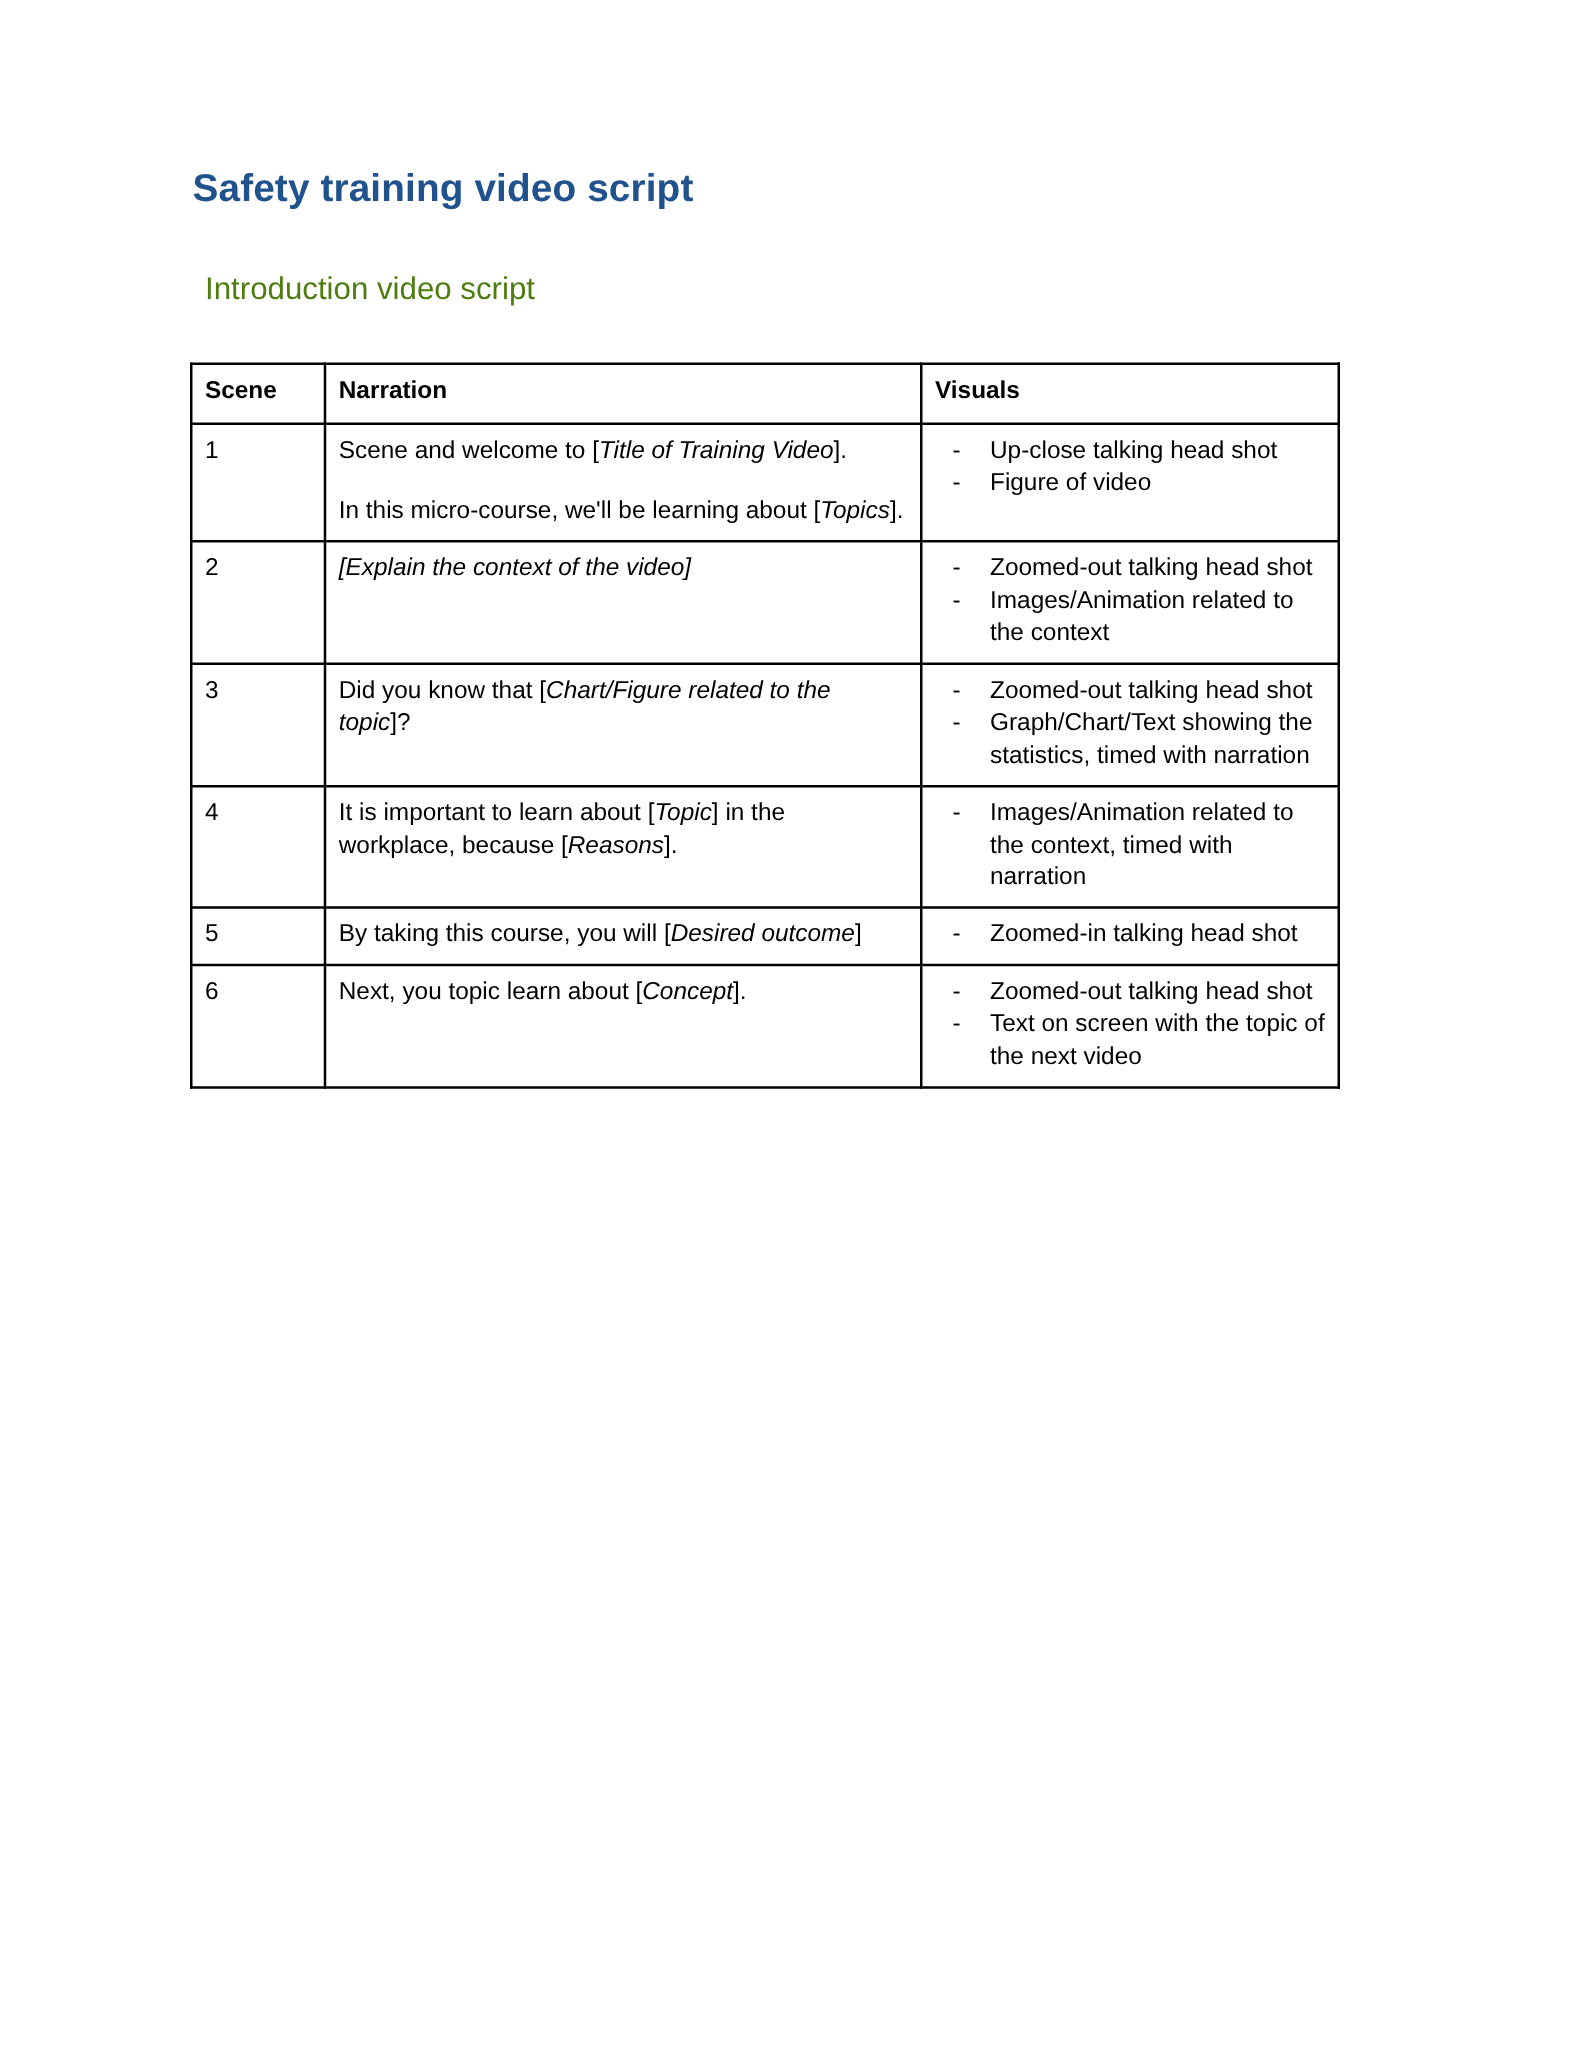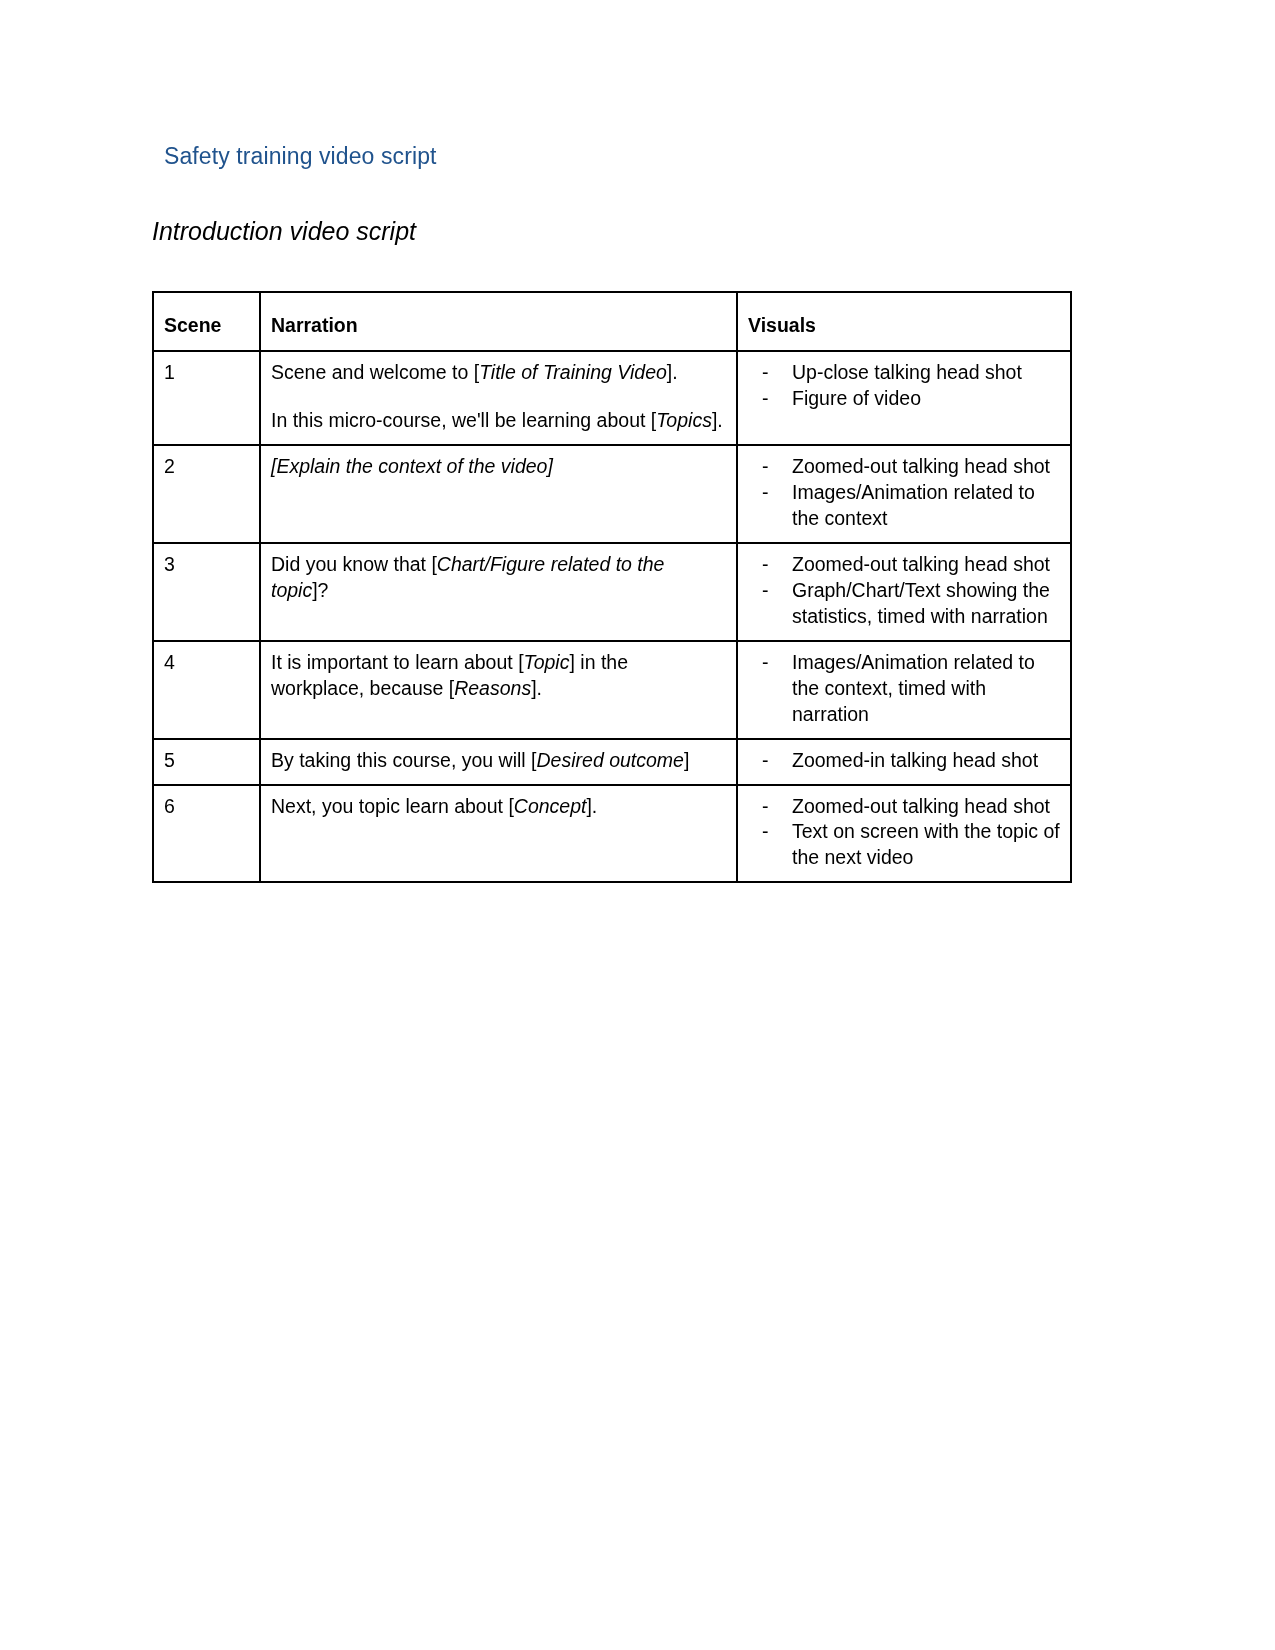--- a/index.html
+++ b/index.html
@@ -23,56 +23,55 @@
     height: 1650px;
     background: #ffffff;
   }
   .content {
     position: absolute;
     left: 152px;
     top: 130px;
     width: 918px;
   }
   .doc-title {
-    font-size: 23px;
-    font-weight: normal;
+    font-size: 31px;
+    font-weight: bold;
     color: #20538D;
     letter-spacing: 0.1px;
-    margin: 12px;
+    margin: 2px;
     padding: 0;
     line-height: 1.22;
   }
   .doc-subtitle {
     font-size: 25px;
     font-weight: normal;
-    color: #000000;
-    margin: 0;
+    color: #4d7c0f;
+    margin: 12px;
     padding: 0;
     line-height: 1.22;
     margin-top: 46px;
-    font-style: italic;
   }
   table.script-table {
     border-collapse: collapse;
     margin-top: 44px;
     width: 918px;
     table-layout: fixed;
   }
   table.script-table td,
   table.script-table th {
     border: 2px solid #000000;
     vertical-align: top;
     padding: 8px 10px 10px 10px;
     font-size: 19.5px;
     line-height: 1.33;
     text-align: left;
   }
   table.script-table th {
     font-weight: bold;
-    padding-top: 20px;
+    padding-top: 8px;
     padding-bottom: 12px;
   }
   col.c-scene { width: 107px; }
   col.c-narr  { width: 477px; }
   col.c-vis   { width: 334px; }
 
   .cell-p {
     margin: 0;
     padding: 0;
   }

